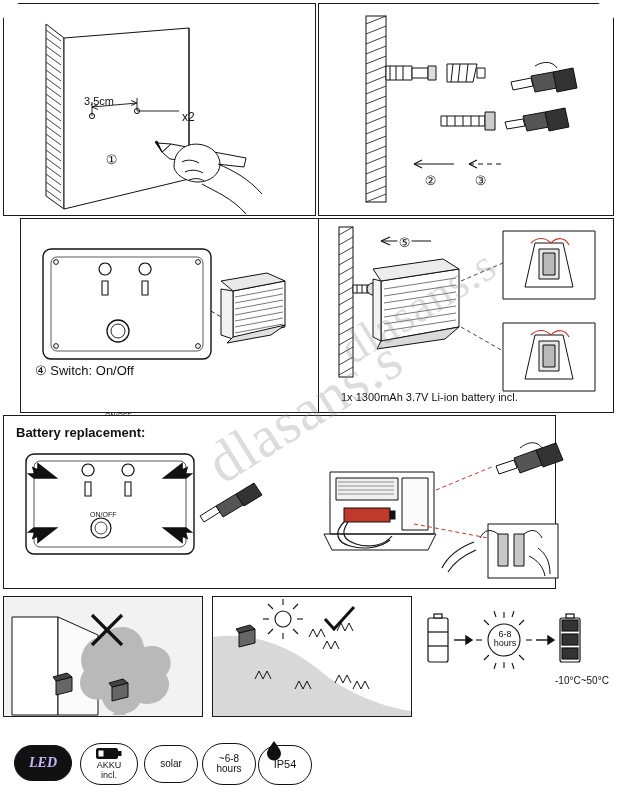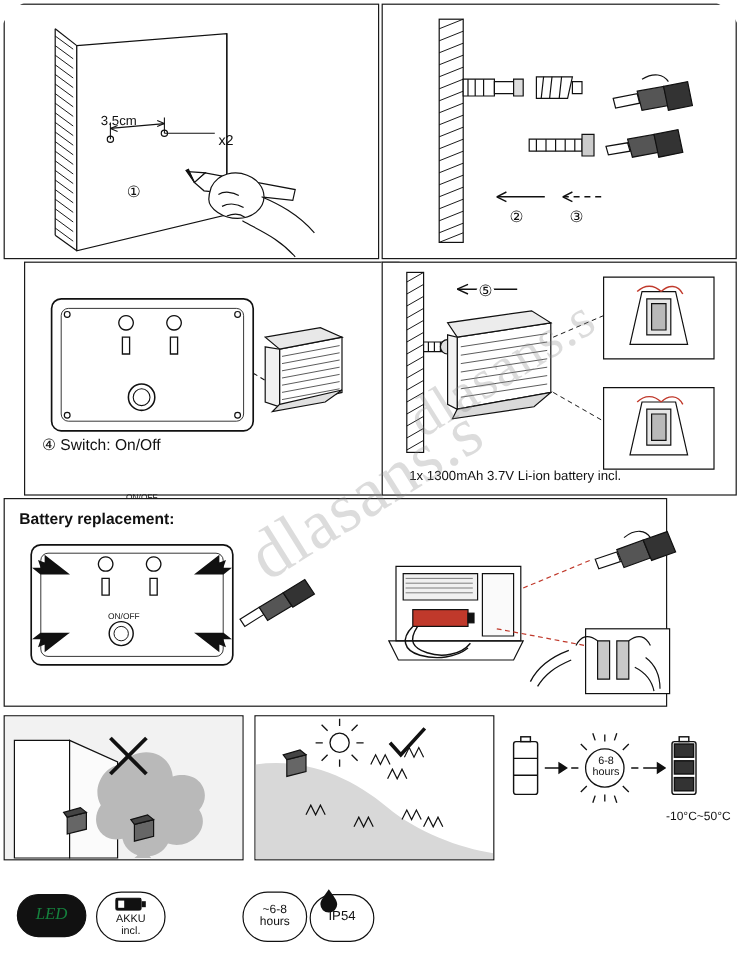--- a/index.html
+++ b/index.html
@@ -71,24 +71,24 @@
     font-size: 9px;
     line-height: 1.05;
     color: #111;
     display: flex;
     align-items: center;
     justify-content: center;
     flex-direction: column;
   }
   .footer-badge.dark {
     background: #111;
-    color: #15803d;
+    color: #c4b5fd;
     border-color: #111;
     font-style: italic;
-    font-weight: normal;
+    font-weight: bold;
     font-size: 14px;
     font-family: "Liberation Serif", serif;
   }
   .tempnote {
     position: absolute;
     font-size: 10px;
     color: #111;
   }
 </style>
 </head>
@@ -560,20 +560,23 @@
   <div class="footer-badge" style="left:80px; top:743px; width:58px; height:42px;">
     <svg width="26" height="11" viewBox="0 0 26 11" style="margin-bottom:2px;">
       <rect x="0.5" y="0.5" width="21" height="10" rx="1.5" fill="#111" stroke="#111"></rect>
       <rect x="22" y="3" width="3.5" height="5" fill="#111"></rect>
       <rect x="2.5" y="2.5" width="5" height="6" fill="#fff"></rect>
     </svg>
     <span>AKKU</span>
     <span>incl.</span>
   </div>
 
+  <div class="footer-badge" style="left:144px; top:745px; width:54px; height:38px; font-size:10px;">
+    <span>solar</span>
+  </div>
 
   <div class="footer-badge" style="left:202px; top:743px; width:54px; height:42px; font-size:10px;">
     <span>~6-8</span>
     <span>hours</span>
   </div>
 
   <div class="footer-badge" style="left:258px; top:745px; width:54px; height:40px; font-size:11px;">
     <span>IP54</span>
   </div>
   <svg width="24" height="22" viewBox="0 0 24 22" style="position:absolute; left:262px; top:739px;">

